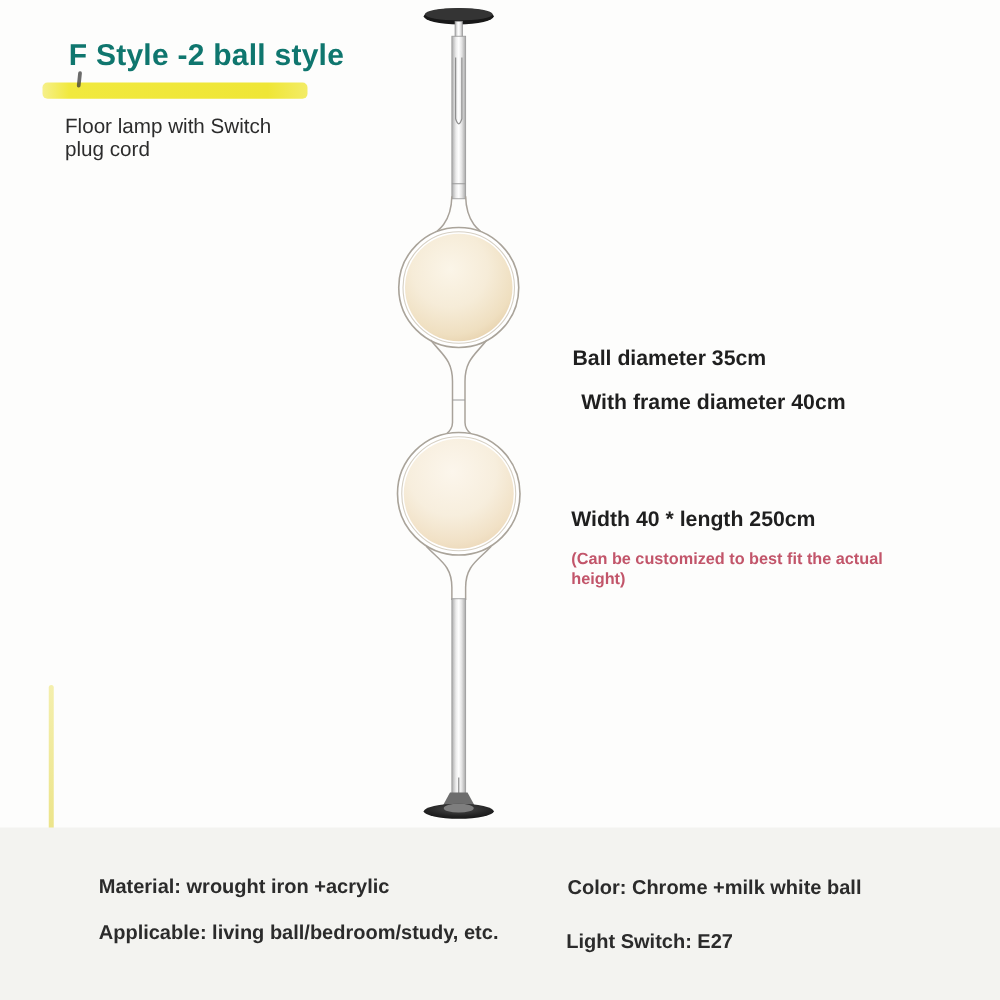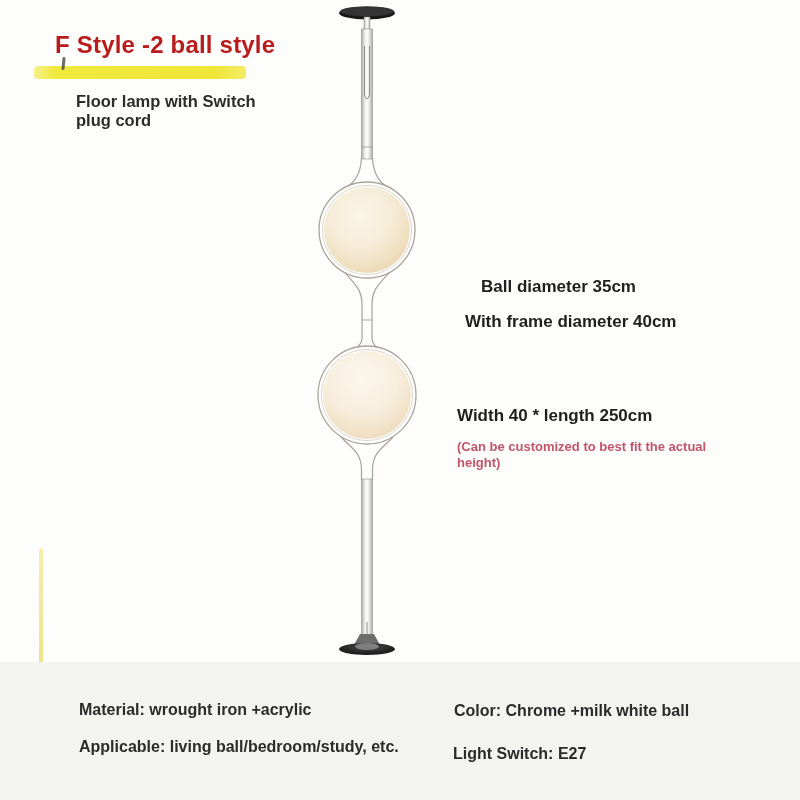--- a/index.html
+++ b/index.html
@@ -15,21 +15,21 @@
     color: #222;
     overflow: hidden;
   }
   .abs { position: absolute; }
 
   
   .title {
     left: 55px; top: 31px;
     font-size: 24px;
     font-weight: 700;
-    color: #b91c1c;
+    color: #0f766e;
     letter-spacing: 0.2px;
     z-index: 3;
   }
   .title-highlight {
     left: 34px; top: 66px;
     width: 212px; height: 13px;
     border-radius: 4px;
     background: linear-gradient(90deg, #f6f08a 0%, #f1e93e 10%, #efe636 85%, #f3ec66 100%);
     z-index: 1;
   }
@@ -39,34 +39,33 @@
     background: #3a3a3a;
     transform: rotate(6deg);
     border-radius: 2px;
     opacity: 0.75;
     z-index: 2;
   }
   .subtitle {
     left: 52px; top: 92px;
     width: 195px;
     font-size: 16.5px;
-    font-weight: 700;
+    font-weight: 400;
     color: #2c2c2c;
     line-height: 1.15;
-    margin-left: 24px;
   }
 
   
   .spec {
     font-size: 17px;
     font-weight: 700;
     color: #1f1f1f;
     white-space: nowrap;
   }
-  .spec-ball  { left: 481px; top: 277px; }
+  .spec-ball  { left: 458px; top: 277px; }
   .spec-frame { left: 465px; top: 312px; }
   .spec-dims  { left: 457px; top: 406px; }
   .spec-note {
     left: 457px; top: 439px;
     width: 288px;
     font-size: 13px;
     font-weight: 700;
     line-height: 1.22;
   }
 

